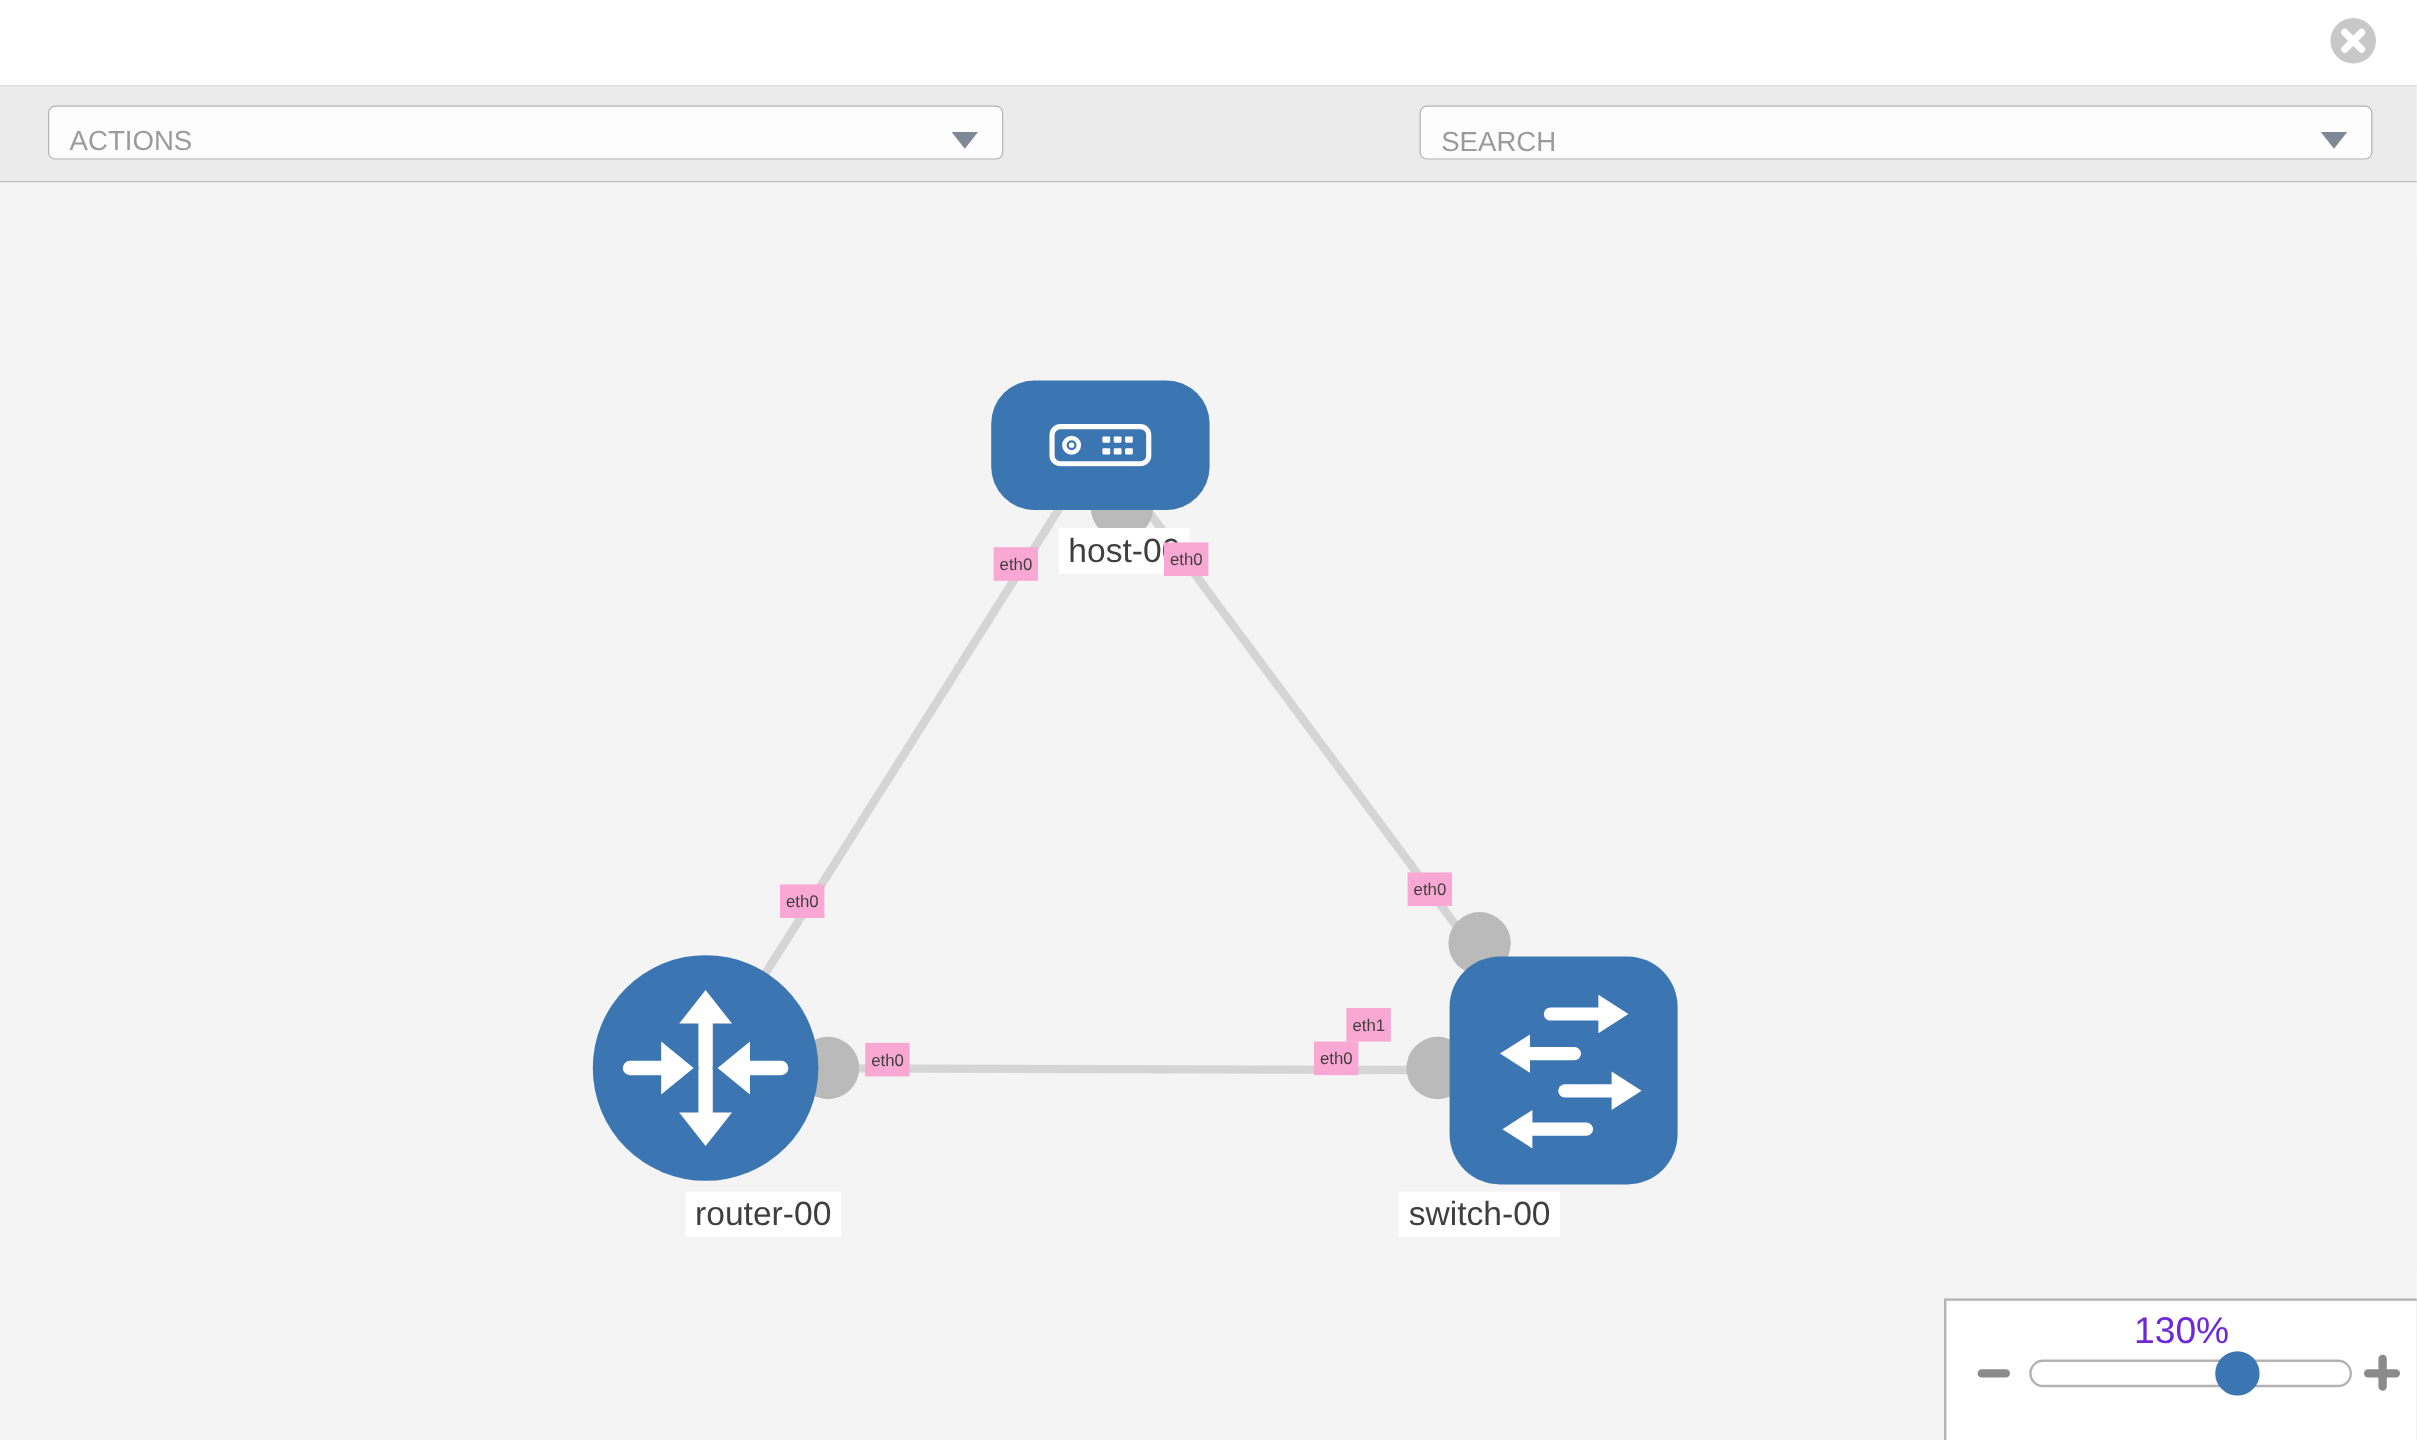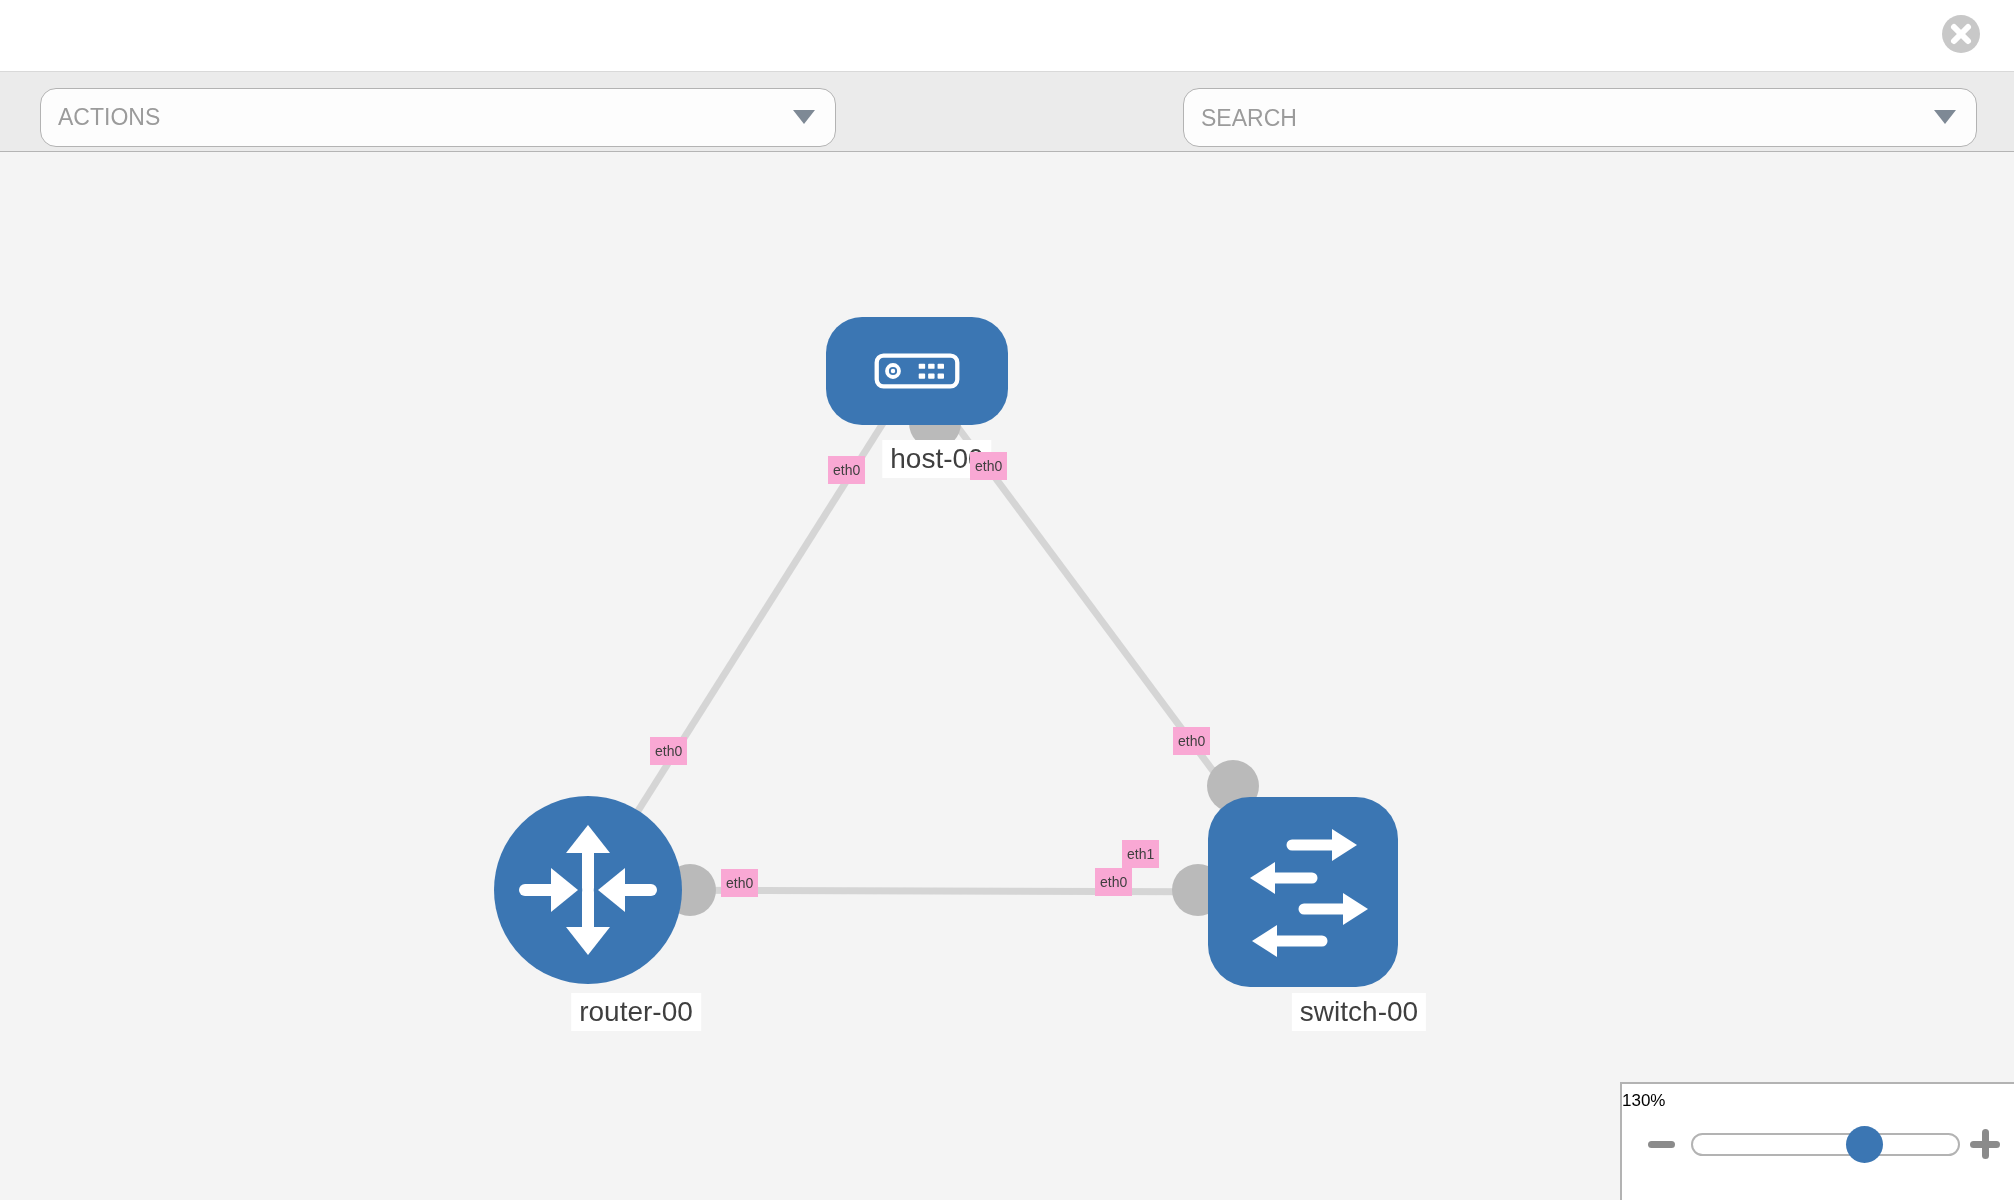--- a/index.html
+++ b/index.html
@@ -21,22 +21,22 @@
     background:#c8c8c8;cursor:pointer;
   }
   .close-btn svg{position:absolute;left:0;top:0;}
 
   
   .toolbar{
     position:absolute;left:0;top:71px;width:2014px;height:81px;box-sizing:border-box;
     background:#ebebeb;border-top:1px solid #d9d9d9;border-bottom:1px solid #b4b4b4;
   }
   .select-box{
-    position:absolute;top:16px;height:59px;box-sizing:border-box;
-    background:#fdfdfd;border:1px solid #b3b3b3;border-radius:16px;
+    position:absolute;top:16px;height:45px;box-sizing:border-box;
+    background:#fdfdfd;border:1px solid #b3b3b3;border-radius:6px;
   }
   .actions-box{left:40px;width:796px;}
   .search-box{left:1183px;width:794px;}
   .select-text{
     display:block;line-height:57px;padding-left:17px;font-size:23px;color:#9b9b9b;
     white-space:nowrap;overflow:hidden;
   }
   .search-input{
     position:absolute;left:0;top:0;width:720px;height:57px;border:none;outline:none;
     background:transparent;padding-left:17px;font-size:23px;color:#555;
@@ -66,42 +66,42 @@
   .node-host{left:826px;top:165px;width:182px;height:108px;border-radius:36px;}
   .node-router{left:494px;top:644px;width:188px;height:188px;border-radius:50%;}
   .node-switch{left:1208px;top:645px;width:190px;height:190px;border-radius:42px;}
 
   .node-label{
     position:absolute;transform:translateX(-50%);background:#ffffff;color:#3f3f3f;
     font-size:28px;line-height:36px;padding:1px 8px;white-space:nowrap;
   }
   .label-host{left:937px;top:288px;}
   .label-router{left:592px;top:841px;margin-left:44px;}
-  .label-switch{left:1359px;top:841px;}
+  .label-switch{left:1233px;top:841px;}
 
   .if-label{
     position:absolute;background:#f9a8d4;color:#3f3f3f;
     font-size:14px;line-height:26px;padding:1px 5px;white-space:nowrap;
   }
   .if-hr-host{left:828px;top:304px;}
   .if-hs-host{left:970px;top:300px;}
   .if-hr-router{left:650px;top:585px;}
   .if-hs-switch{left:1173px;top:575px;}
   .if-rs-router{left:721px;top:717px;}
   .if-rs-switch-under{left:1095px;top:716px;z-index:3;}
   .if-rs-switch-over{left:1122px;top:688px;z-index:4;}
 
   
   .zoom-panel{
     position:absolute;left:1620px;top:1082px;width:396px;height:120px;box-sizing:border-box;
     background:#ffffff;border:2px solid #b3b3b3;
   }
   .zoom-level{
-    position:absolute;left:0;top:7px;width:100%;text-align:left;
-    font-size:17px;color:#000000;
+    position:absolute;left:0;top:7px;width:100%;text-align:center;
+    font-size:31px;color:#6d28d9;
   }
   .zoom-minus{
     position:absolute;left:26px;top:57px;width:27px;height:7px;border-radius:4px;
     background:#8b8b8b;cursor:pointer;
   }
   .zoom-track{
     position:absolute;left:69px;top:49px;width:269px;height:23px;box-sizing:border-box;
     background:#ffffff;border:2px solid #b3b3b3;border-radius:12px;cursor:pointer;
   }
   .zoom-handle{

